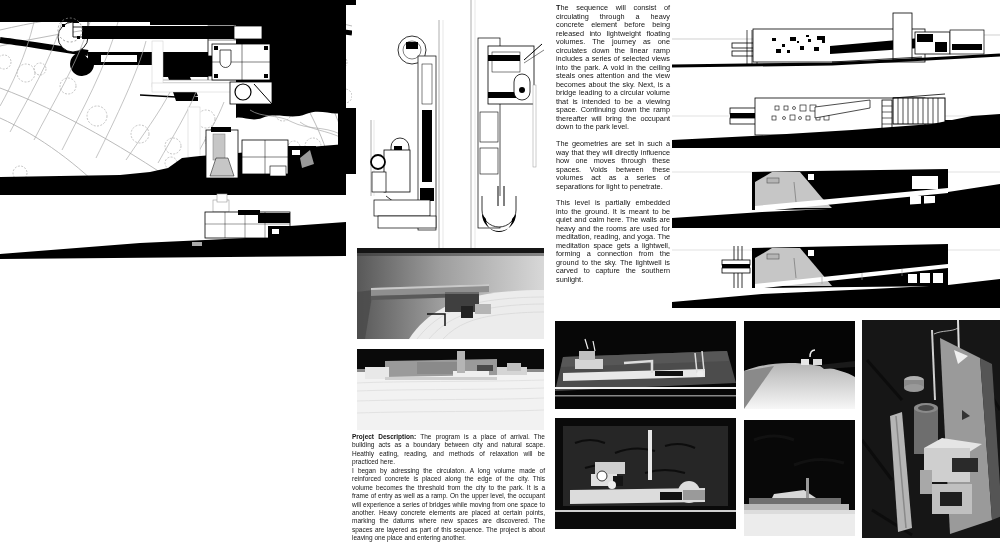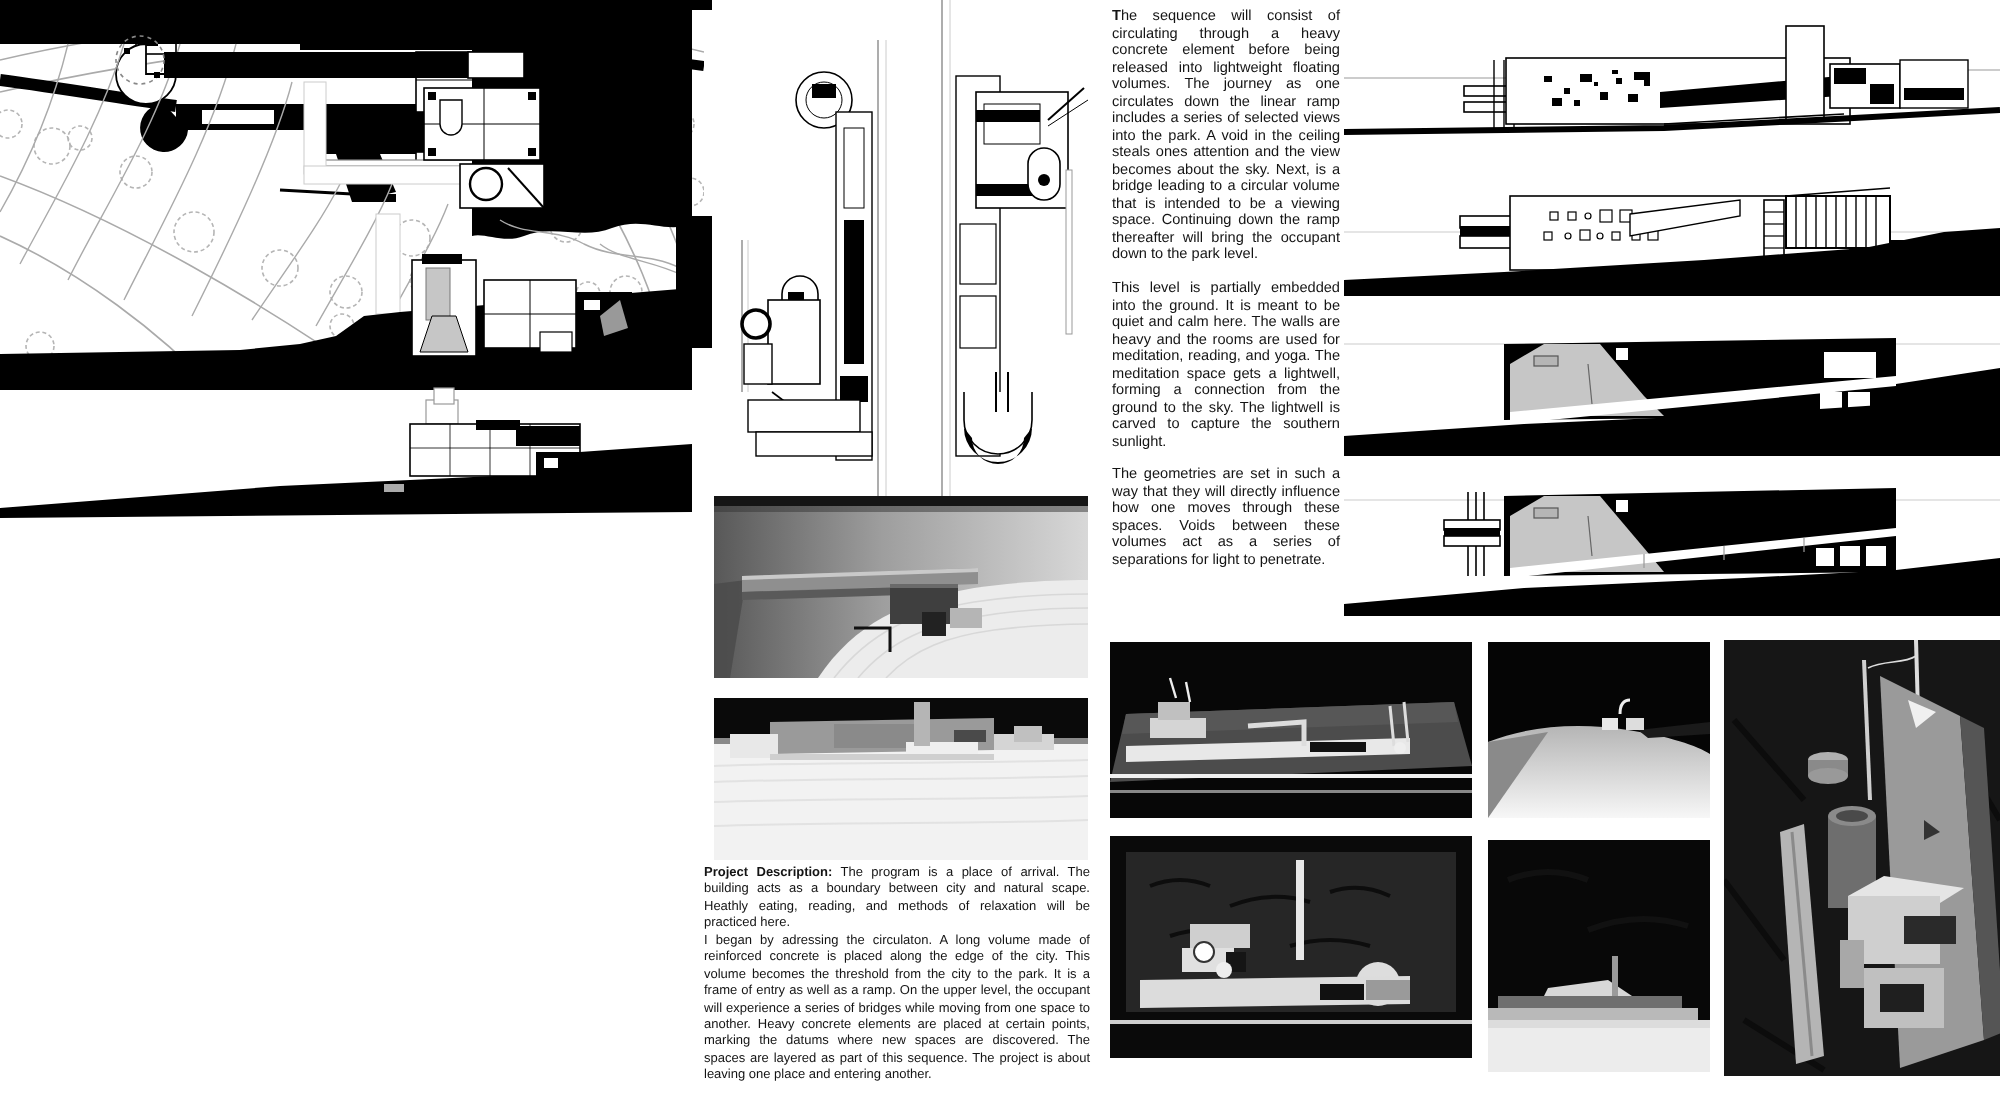--- a/index.html
+++ b/index.html
@@ -298,22 +298,22 @@
     </svg>
   </div>
 
   <div class="abs desc" style="left:352px;top:433px;">
     <p><span class="lbl">Project Description:</span> <span>The program is a place of arrival. The building acts as a boundary between city and natural scape. Heathly eating, reading, and methods of relaxation will be practiced here.</span><br>
     <span>I began by adressing the circulaton. A long volume made of reinforced concrete is placed along the edge of the city. This volume becomes the threshold from the city to the park. It is a frame of entry as well as a ramp. On the upper level, the occupant will experience a series of bridges while moving from one space to another. Heavy concrete elements are placed at certain points, marking the datums where new spaces are discovered. The spaces are layered as part of this sequence. The project is about leaving one place and entering another.</span></p>
   </div>
 
   <div class="abs seq" style="left:556px;top:4px;">
     <p class="first">The sequence will consist of circulating through a heavy concrete element before being released into lightweight floating volumes. The journey as one circulates down the linear ramp includes a series of selected views into the park. A void in the ceiling steals ones attention and the view becomes about the sky. Next, is a bridge leading to a circular volume that is intended to be a viewing space. Continuing down the ramp thereafter will bring the occupant down to the park level.</p>
+    <p>The geometries are set in such a way that they will directly influence how one moves through these spaces. Voids between these volumes act as a series of separations for light to penetrate.</p>
     <p>This level is partially embedded into the ground. It is meant to be quiet and calm here. The walls are heavy and the rooms are used for meditation, reading, and yoga. The meditation space gets a lightwell, forming a connection from the ground to the sky. The lightwell is carved to capture the southern sunlight.</p>
-    <p>The geometries are set in such a way that they will directly influence how one moves through these spaces. Voids between these volumes act as a series of separations for light to penetrate.</p>
   </div>
 
   <div class="abs" style="left:672px;top:2px;">
     <svg width="328" height="310" viewBox="0 0 328 310">
 
       <g>
         <line x1="0" y1="37" x2="88" y2="37" stroke="#bbb" stroke-width="0.7"></line>
         <line x1="253" y1="33" x2="328" y2="33" stroke="#bbb" stroke-width="0.7"></line>
         <rect x="60" y="41" width="30" height="5" fill="#fff" stroke="#000" stroke-width="0.8"></rect>
         <rect x="60" y="49" width="30" height="5" fill="#fff" stroke="#000" stroke-width="0.8"></rect>

